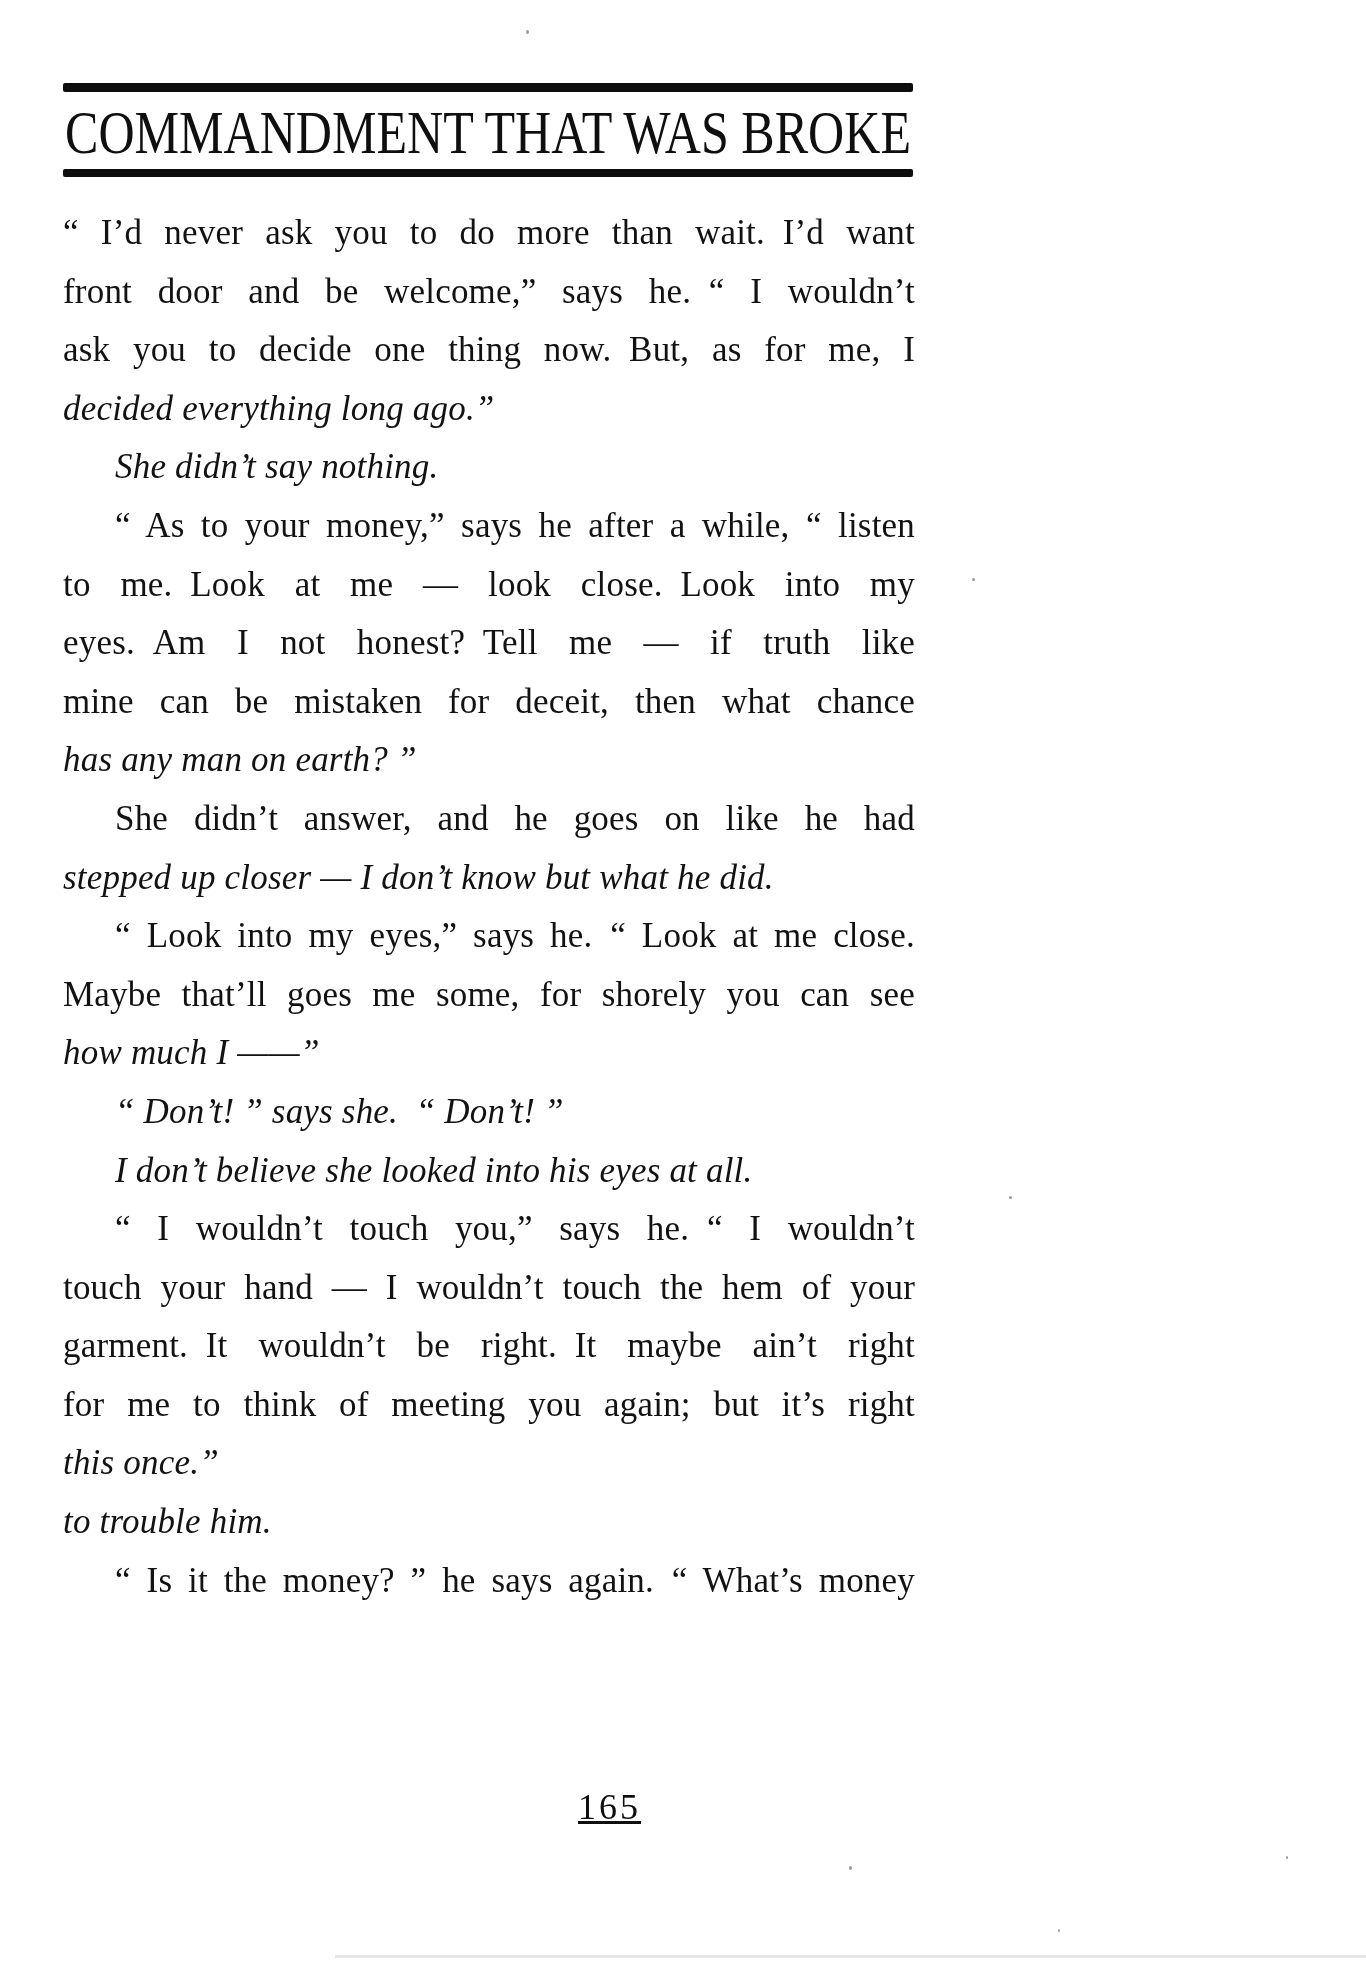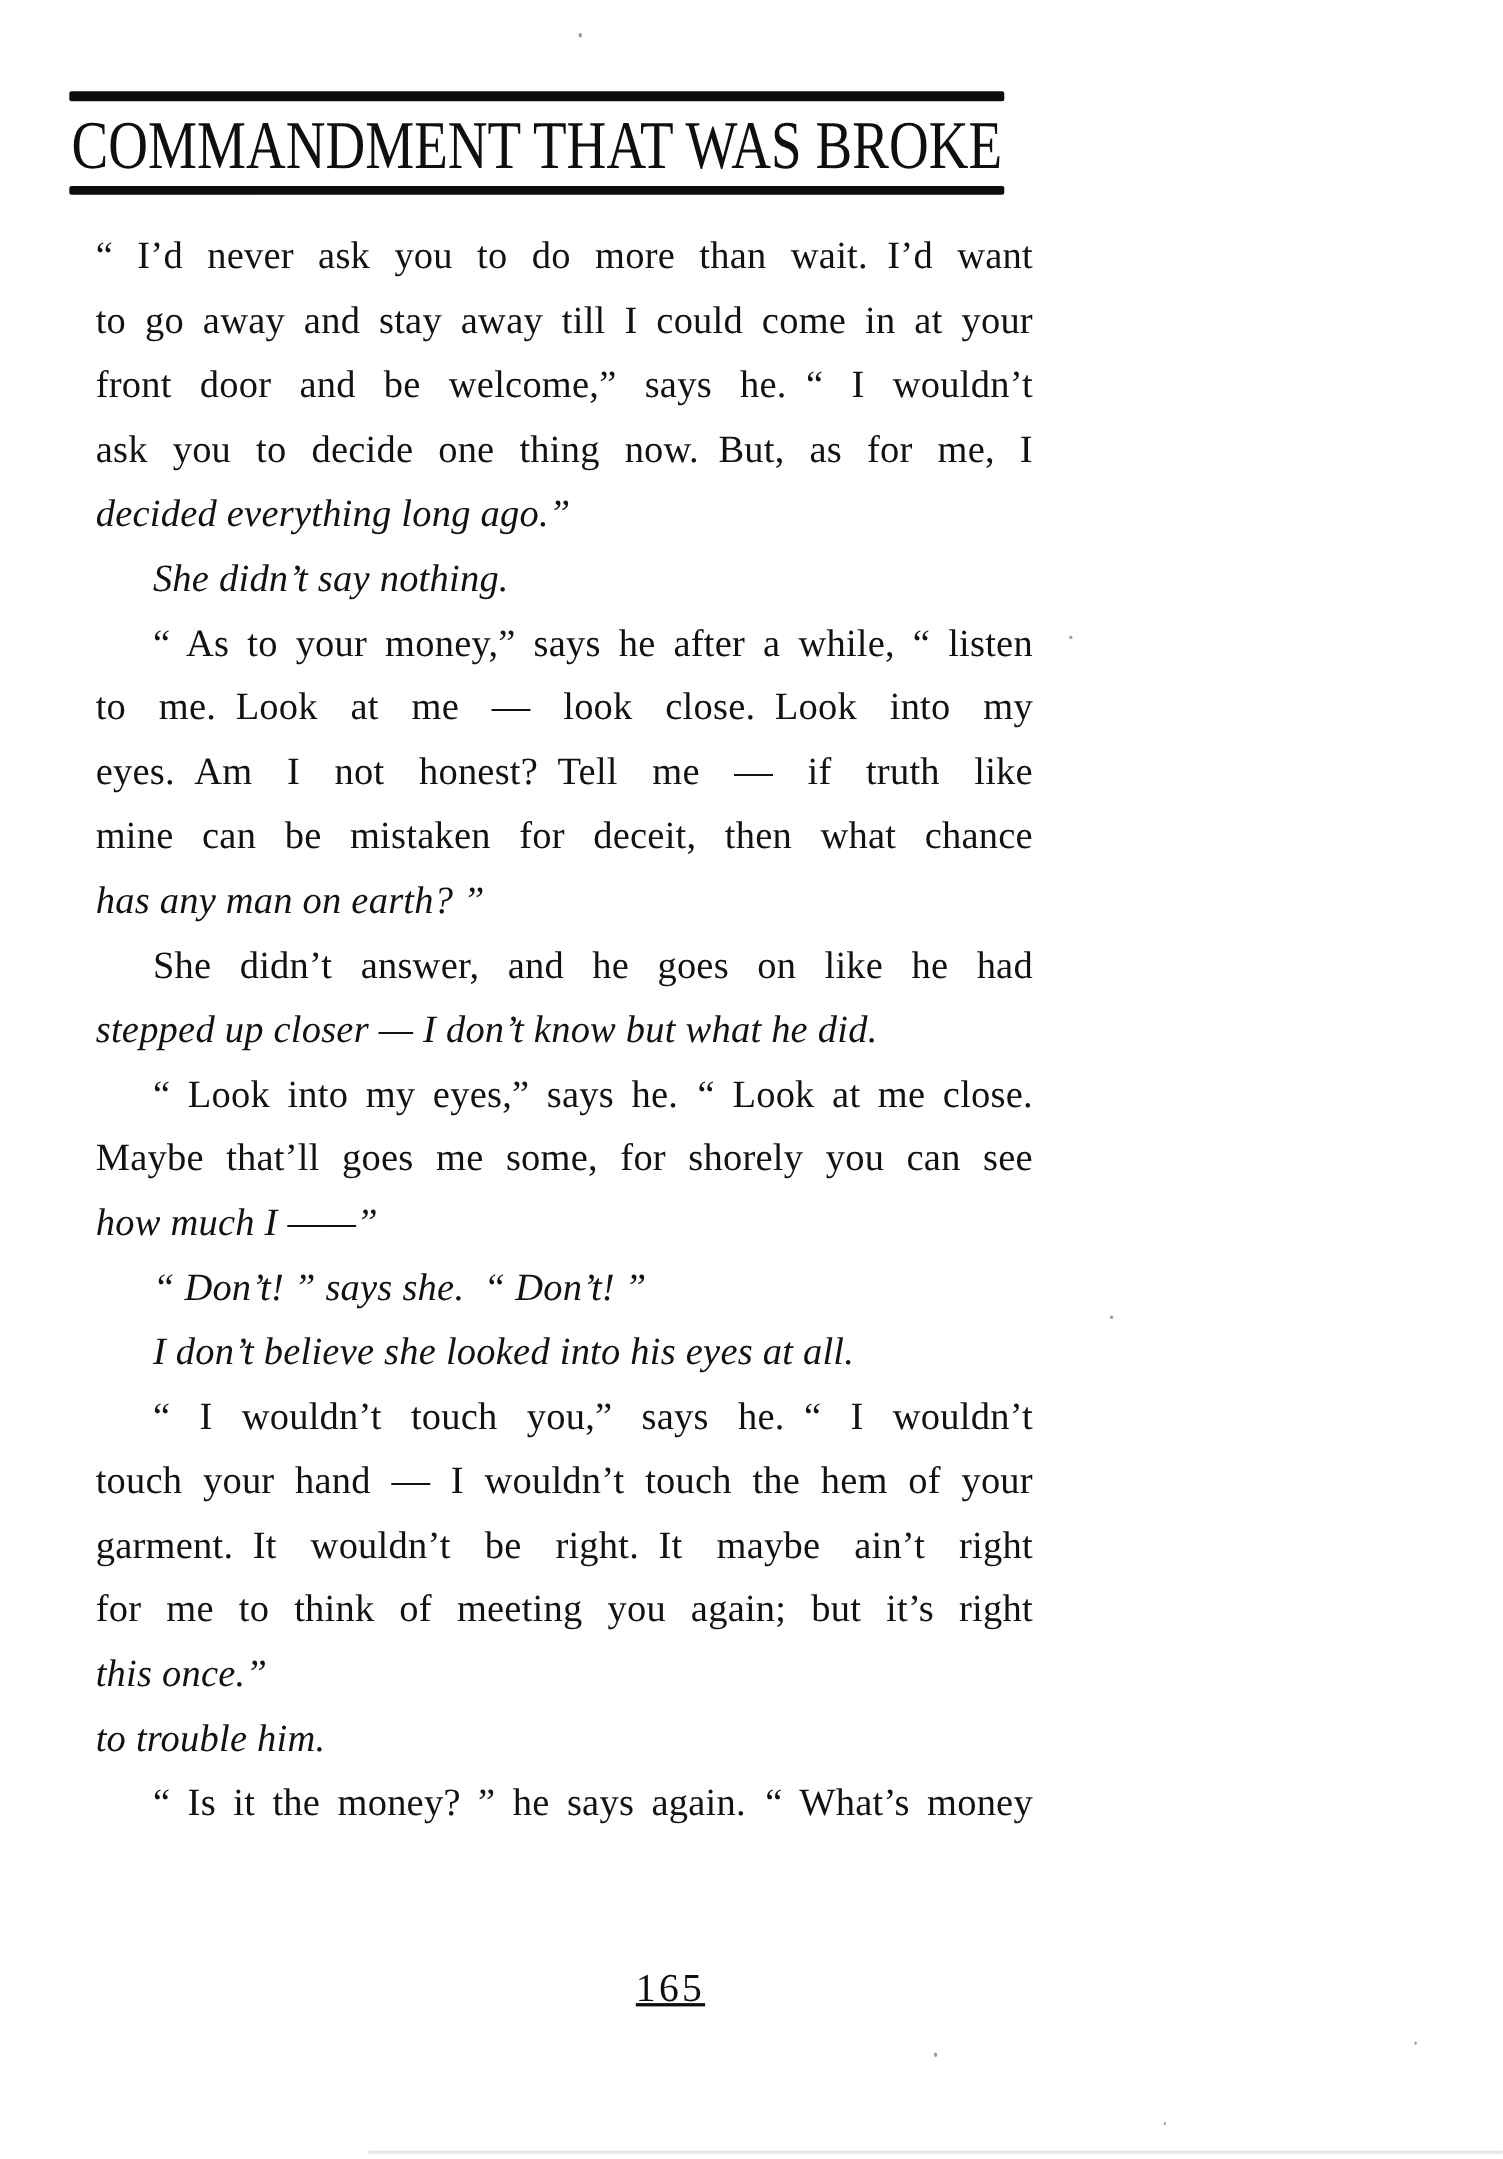--- a/index.html
+++ b/index.html
@@ -41,21 +41,20 @@
     fill: #0f0f0f;
   }
   .bodytext {
     position: absolute;
     left: 63px;
     top: 204px;
     width: 852px;
     font-size: 35px;
     line-height: 58.6px;
     letter-spacing: 0.2px;
-    margin-left: 24px;
   }
   .ln {
     text-align: justify;
     text-align-last: justify;
     white-space: normal;
     height: 58.6px;
     overflow: visible;
   }
   .ln.end {
     text-align-last: left;
@@ -95,21 +94,20 @@
   <div class="rule rule-top"></div>
 
   <svg class="running-head" viewBox="0 0 852 68" width="852" height="68">
     <text x="2" y="52" textLength="846" lengthAdjust="spacingAndGlyphs">COMMANDMENT THAT WAS BROKE</text>
   </svg>
 
   <div class="rule rule-bottom"></div>
 
   <div class="bodytext">
     <div class="ln">“ I’d never ask you to do more than wait. I’d want</div>
-    <div class="ln">to go away and stay away till I could come in at your</div>
     <div class="ln">front door and be welcome,” says he. “ I wouldn’t</div>
     <div class="ln">ask you to decide one thing now. But, as for me, I</div>
     <div class="ln end">decided everything long ago.”</div>
     <div class="ln ind end">She didn’t say nothing.</div>
     <div class="ln ind">“ As to your money,” says he after a while, “ listen</div>
     <div class="ln">to me. Look at me — look close. Look into my</div>
     <div class="ln">eyes. Am I not honest? Tell me — if truth like</div>
     <div class="ln">mine can be mistaken for deceit, then what chance</div>
     <div class="ln end">has any man on earth? ”</div>
     <div class="ln ind">She didn’t answer, and he goes on like he had</div>

